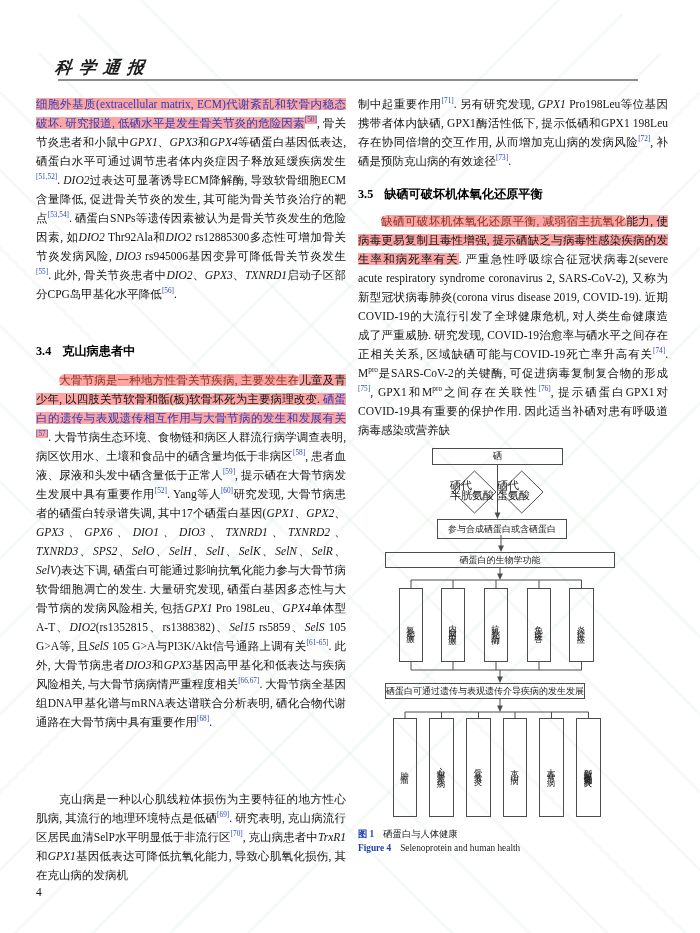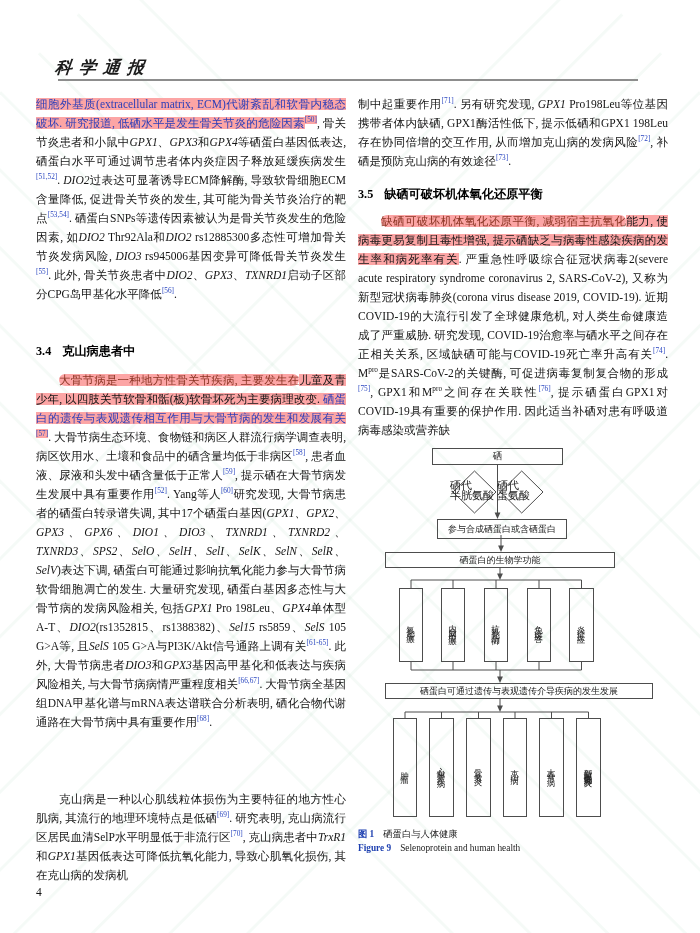--- a/index.html
+++ b/index.html
@@ -133,32 +133,32 @@
 蛋氨酸</div>
     <div class="fbox" style="left:79px;top:71px;width:130px;height:20px">参与合成硒蛋白或含硒蛋白</div>
     <div class="fbox" style="left:27px;top:104px;width:230px;height:16px">硒蛋白的生物学功能</div>
 
     <div class="vbox" style="left:41px;top:140px;width:24px;height:74px">氧化应激</div>
     <div class="vbox" style="left:83px;top:140px;width:24px;height:74px">内质网应激</div>
     <div class="vbox" style="left:126px;top:140px;width:24px;height:74px">抗氧化防御</div>
     <div class="vbox" style="left:169px;top:140px;width:24px;height:74px">免疫应答</div>
     <div class="vbox" style="left:211px;top:140px;width:25px;height:74px">炎症反应</div>
 
-    <div class="fbox" style="left:27px;top:235px;width:268px;height:16px">硒蛋白可通过遗传与表观遗传介导疾病的发生发展</div>
+    <div class="fbox" style="left:27px;top:235px;width:200px;height:16px">硒蛋白可通过遗传与表观遗传介导疾病的发生发展</div>
 
     <div class="vbox" style="left:35px;top:270px;width:24px;height:99px">肿瘤</div>
     <div class="vbox" style="left:71px;top:270px;width:25px;height:99px">心血管疾病</div>
     <div class="vbox" style="left:108px;top:270px;width:25px;height:99px">骨关节炎</div>
     <div class="vbox" style="left:145px;top:270px;width:24px;height:99px">克山病</div>
     <div class="vbox" style="left:181px;top:270px;width:25px;height:99px">大骨节病</div>
     <div class="vbox" style="left:218px;top:270px;width:25px;height:99px;letter-spacing:1.5px">新型冠状病毒肺炎</div>
   </div>
 
   <div class="caption">
     <div>
       <span class="capb">图 1</span><span>硒蛋白与人体健康</span>
     </div>
     <div>
-      <span class="capb">Figure 9</span><span>Selenoprotein and human health</span>
+      <span class="capb">Figure 4</span><span>Selenoprotein and human health</span>
     </div>
   </div>
 
 </div>
 
 </body></html>

